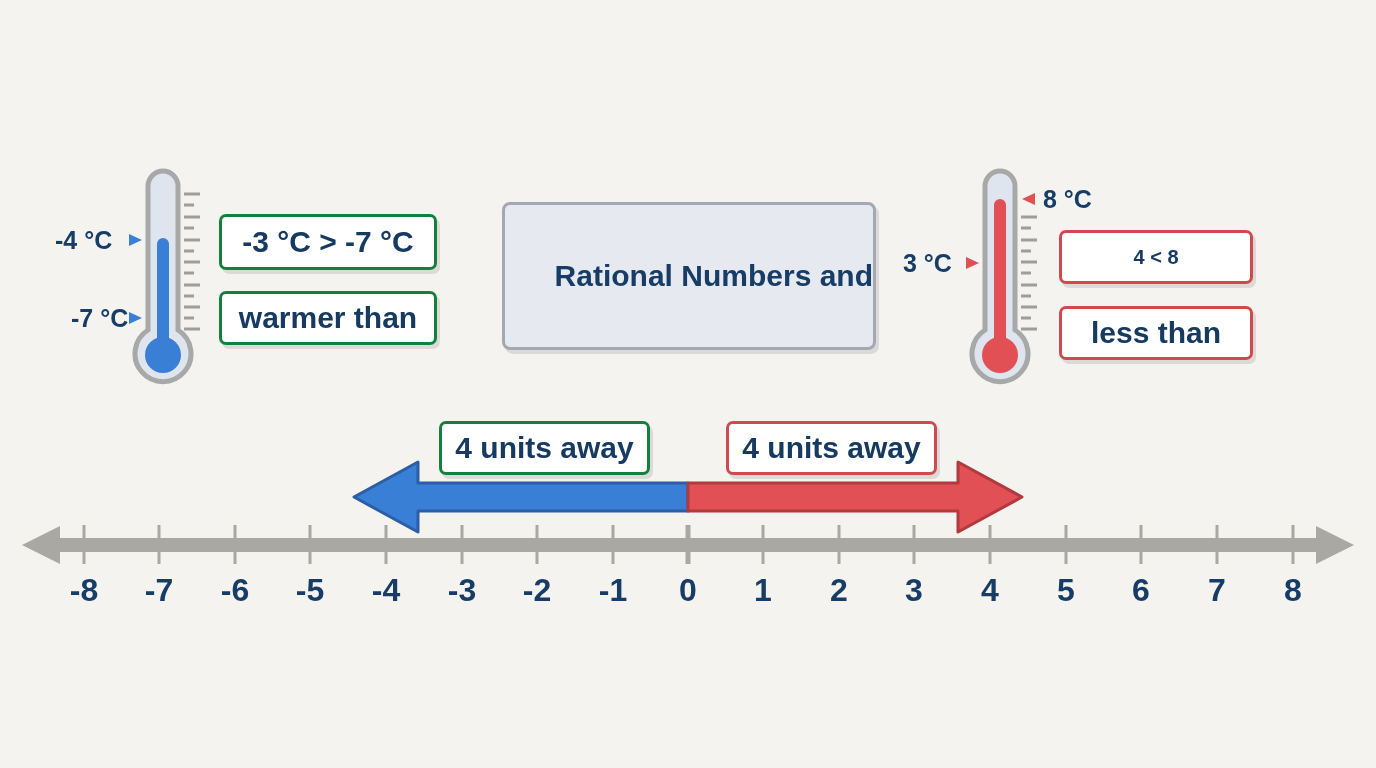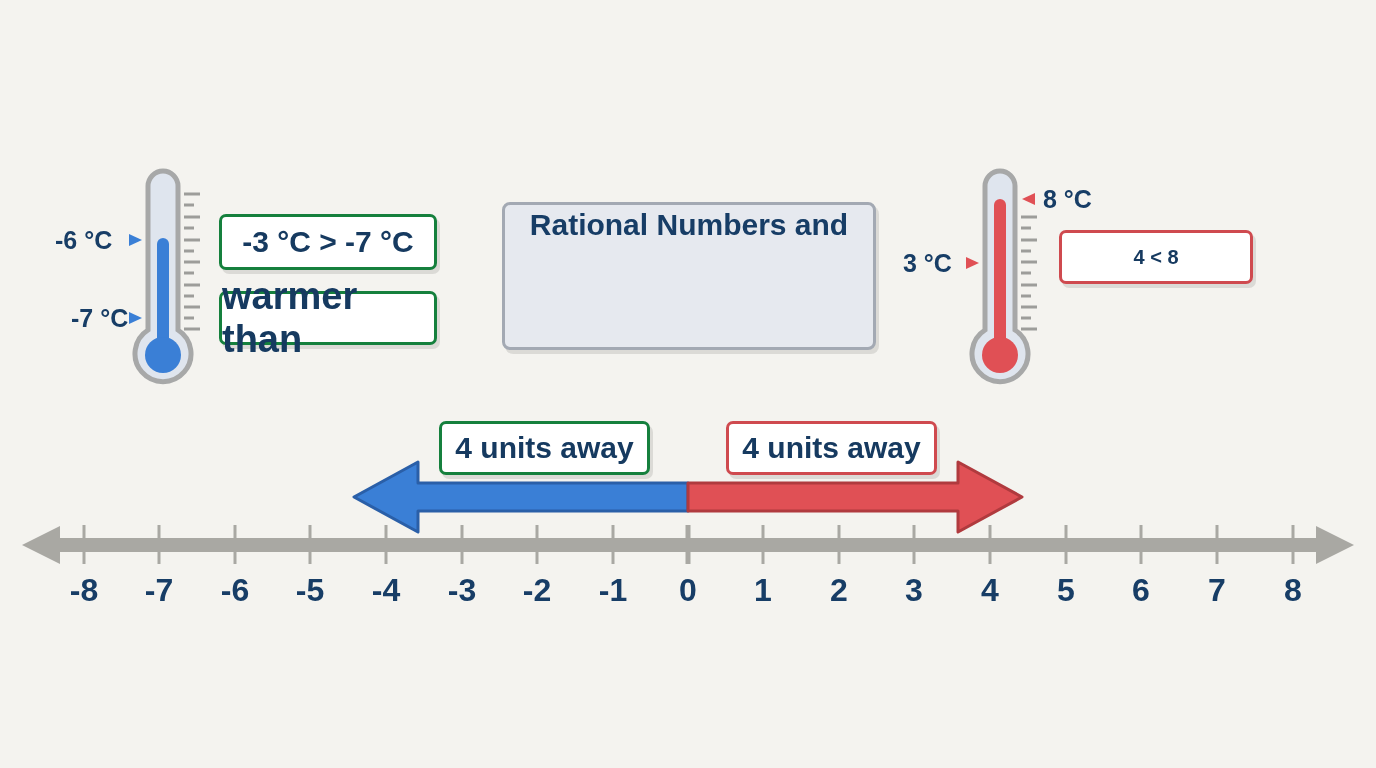--- a/index.html
+++ b/index.html
@@ -17,21 +17,21 @@
     color:#163a60; font-weight:bold;
     box-shadow:3px 4px 0 rgba(0,0,0,0.10);
   }
   .box.blue { border:3px solid #15803d; }
   .box.red  { border:3px solid #cf4a4f; }
   .title-box {
     position:absolute; box-sizing:border-box;
     left:502px; top:202px; width:374px; height:148px;
     background:#e6e9ef; border:3px solid #a3a9b3; border-radius:8px;
     box-shadow:3px 4px 0 rgba(0,0,0,0.10);
-    display:flex; align-items:flex-start; justify-content:center;
+    display:flex; flex-direction:column; align-items:flex-end; justify-content:center;
     color:#173d66; font-weight:bold; font-size:30px; line-height:40px; text-align:center;
   }
   .lbl {
     position:absolute; color:#173d66; font-weight:bold; font-size:25px; white-space:nowrap;
   }
   .tick-lbl {
     position:absolute; top:572px; width:60px; margin-left:-30px; text-align:center;
     color:#173d66; font-weight:bold; font-size:32px;
   }
 </style>
@@ -112,32 +112,33 @@
     </g>
 
     <g>
       <polygon points="688,483 418,483 418,462 354,497 418,532 418,511 688,511" fill="#3a7fd6" stroke="#2a5fa8" stroke-width="3" stroke-linejoin="round"></polygon>
     </g>
     <g>
       <polygon points="688,483 958,483 958,462 1022,497 958,532 958,511 688,511" fill="#e05055" stroke="#b03a3e" stroke-width="3" stroke-linejoin="round"></polygon>
     </g>
   </svg>
 
-  <div class="lbl" style="left:55px;top:226px">-6 °C</div>
+  <div class="lbl" style="left:55px;top:226px">-4 °C</div>
   <div class="lbl" style="left:71px;top:304px">-7 °C</div>
   <div class="box blue" style="left:219px;top:214px;width:218px;height:56px;font-size:30px">-3 °C &gt; -7 °C</div>
-  <div class="box blue" style="left:219px;top:291px;width:218px;height:54px;font-size:38px">warmer than</div>
+  <div class="box blue" style="left:219px;top:291px;width:218px;height:54px;font-size:30px">warmer than</div>
 
   <div class="title-box">
     <div>Rational Numbers and</div>
   </div>
 
   <div class="lbl" style="left:1043px;top:185px">8 °C</div>
   <div class="lbl" style="left:903px;top:249px">3 °C</div>
   <div class="box red" style="left:1059px;top:230px;width:194px;height:54px;font-size:20px">4 &lt; 8</div>
+  <div class="box red" style="left:1059px;top:306px;width:194px;height:54px;font-size:30px">less than</div>
 
   <div class="box blue" style="left:439px;top:421px;width:211px;height:54px;font-size:30px">4 units away</div>
   <div class="box red" style="left:726px;top:421px;width:211px;height:54px;font-size:30px">4 units away</div>
 
   <div>
     <div class="tick-lbl" style="left:84px">-8</div>
     <div class="tick-lbl" style="left:159px">-7</div>
     <div class="tick-lbl" style="left:235px">-6</div>
     <div class="tick-lbl" style="left:310px">-5</div>
     <div class="tick-lbl" style="left:386px">-4</div>

